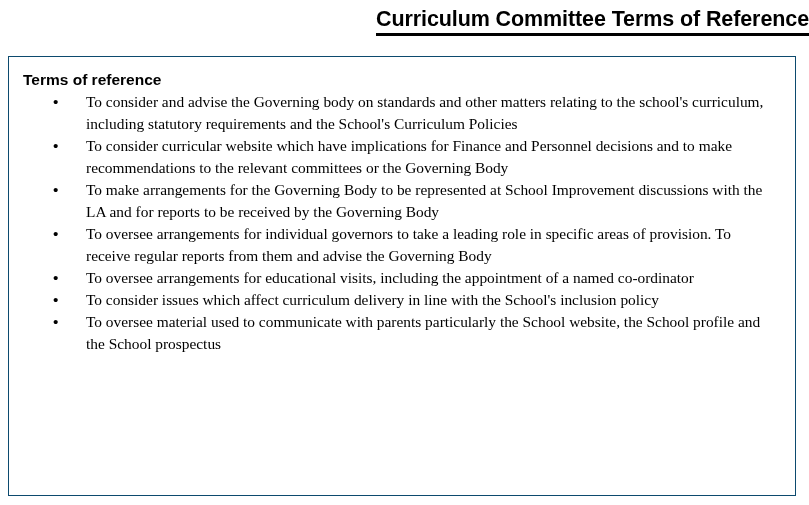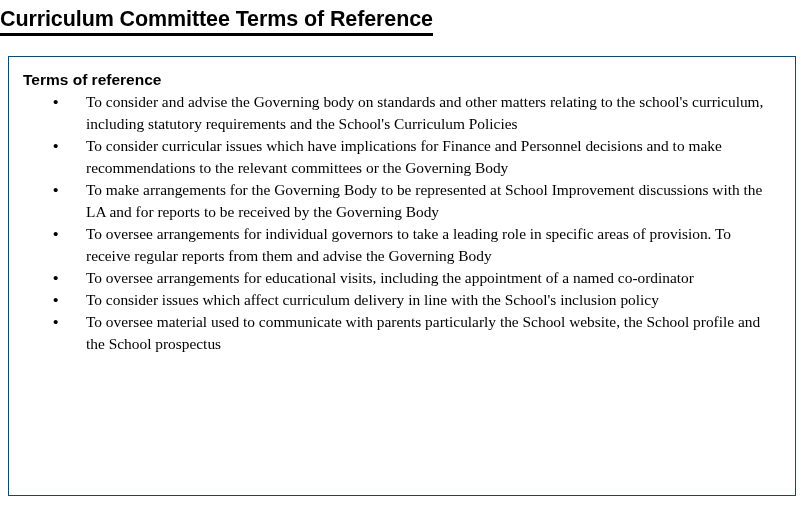--- a/index.html
+++ b/index.html
@@ -18,21 +18,21 @@
     position: relative;
     width: 809px;
     height: 505px;
     background: #ffffff;
   }
   .doc-title {
     position: absolute;
     top: 6px;
     left: 0;
     width: 809px;
-    text-align: left;
+    text-align: right;
     font-size: 21.5px;
     font-weight: bold;
     letter-spacing: -0.1px;
     line-height: 26px;
     color: #000000;
   }
   .doc-title .title-text {
     display: inline-block;
     border-bottom: 3px solid #000000;
     padding-bottom: 1px;
@@ -97,21 +97,21 @@
 
       <div class="section-heading">Terms of reference</div>
 
       <ul class="tor-list">
         <li>
           <span class="bullet-dot">•</span>
           <span class="item-text">To consider and advise the Governing body on standards and other matters relating to the school's curriculum, including statutory requirements and the School's Curriculum Policies</span>
         </li>
         <li>
           <span class="bullet-dot">•</span>
-          <span class="item-text">To consider curricular issues which have implications for Finance and Personnel decisions and to make recommendations to the relevant committees or the Governing Body</span>
+          <span class="item-text">To consider curricular website which have implications for Finance and Personnel decisions and to make recommendations to the relevant committees or the Governing Body</span>
         </li>
         <li>
           <span class="bullet-dot">•</span>
           <span class="item-text">To make arrangements for the Governing Body to be represented at School Improvement discussions with the LA and for reports to be received by the Governing Body</span>
         </li>
         <li>
           <span class="bullet-dot">•</span>
           <span class="item-text">To oversee arrangements for individual governors to take a leading role in specific areas of provision. To receive regular reports from them and advise the Governing Body</span>
         </li>
         <li>

